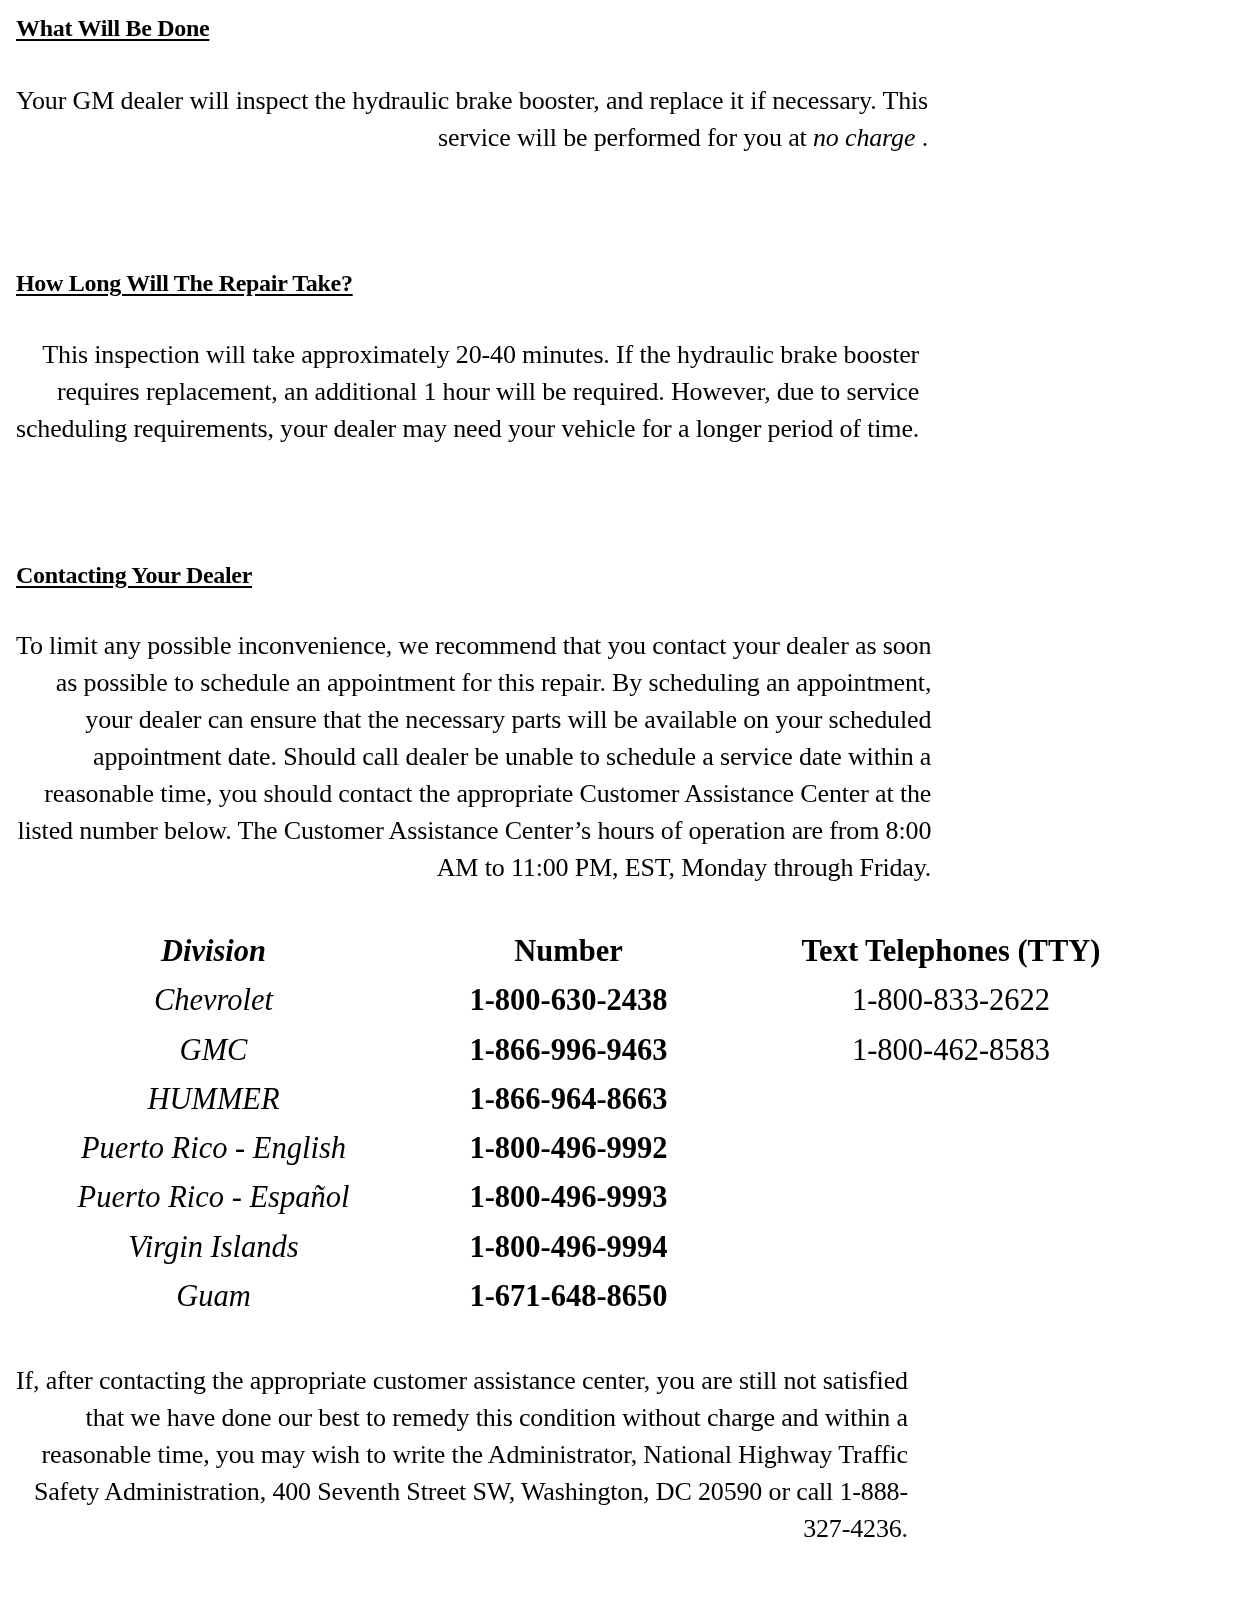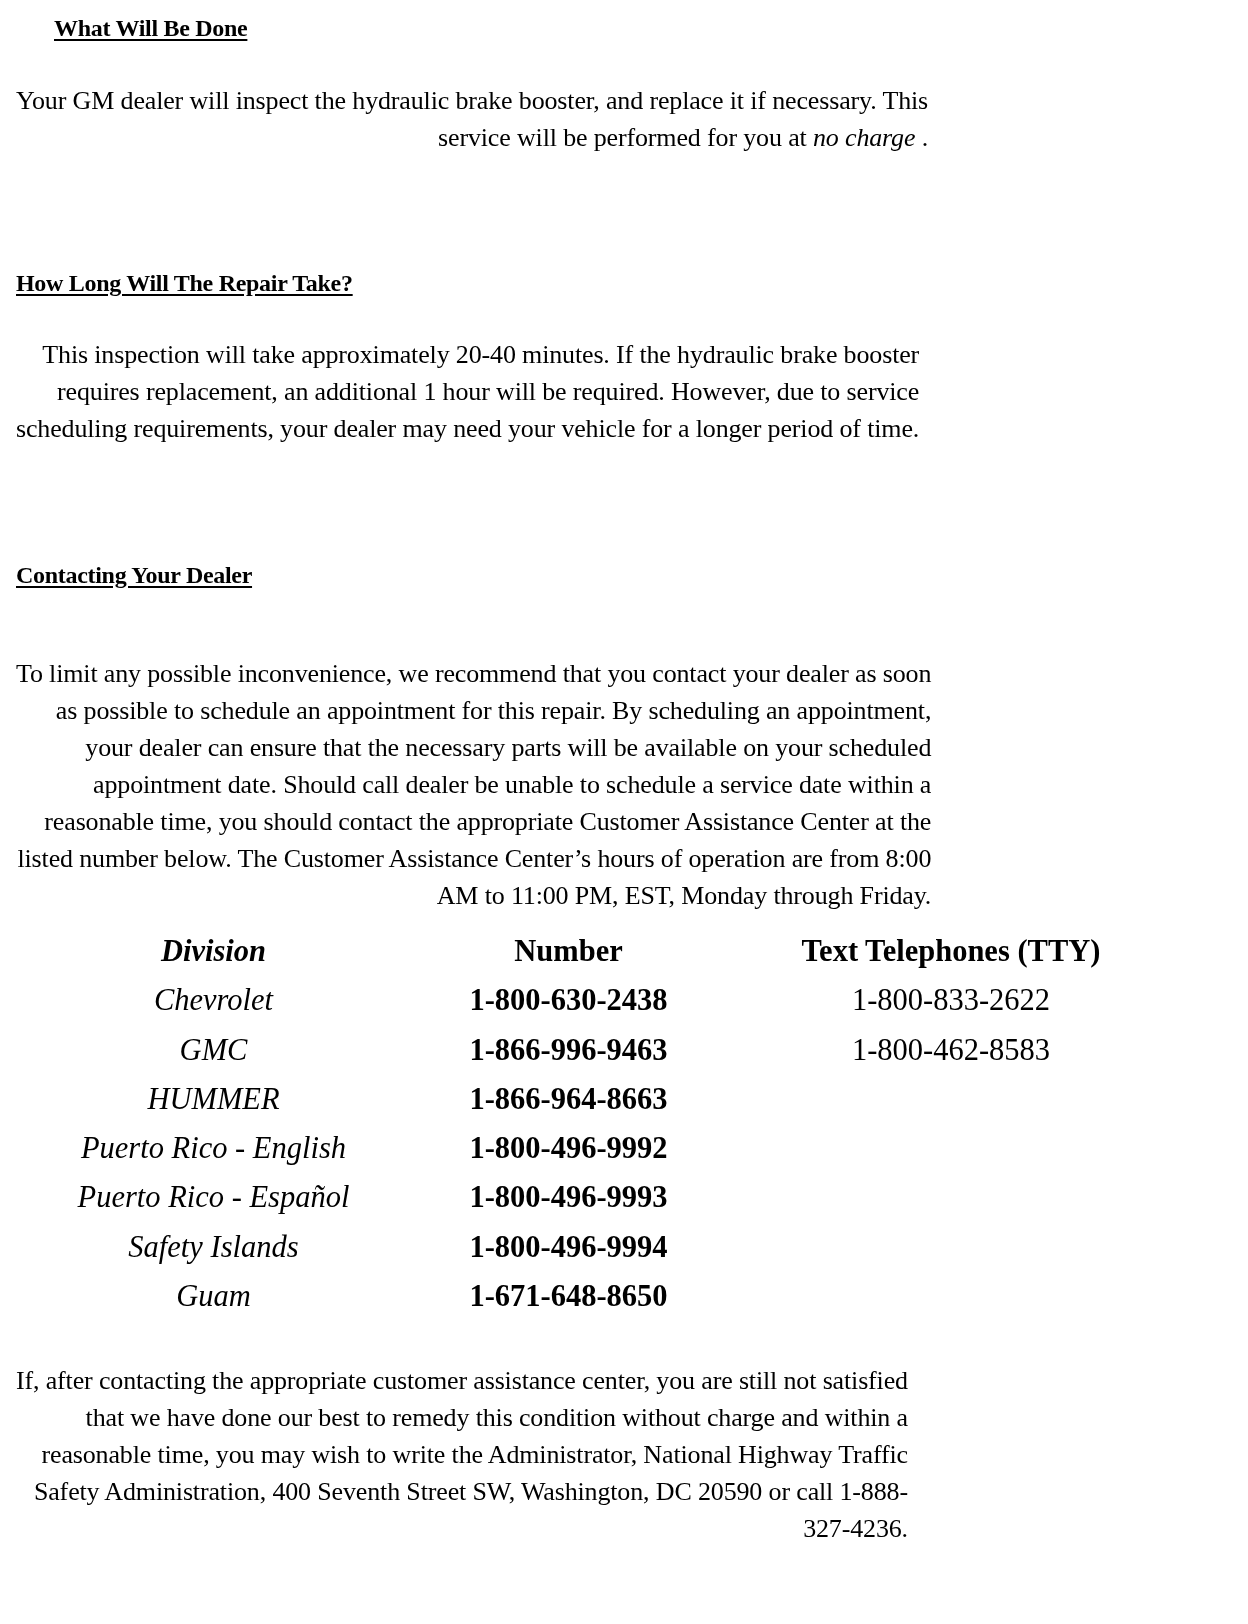--- a/index.html
+++ b/index.html
@@ -38,26 +38,26 @@
       left: 0;
       font-size: 26px;
       line-height: 37px;
       white-space: nowrap;
       letter-spacing: -0.15px;
       text-align: right;
     }
     .para .line { display: block; }
     .para em { font-style: italic; }
 
-    #h1 { top: 14px; margin-left: 38px; }
+    #h1 { top: 14px; }
     #p1 { top: 82px; }
     #h2 { top: 269px; }
     #p2 { top: 336px; }
     #h3 { top: 561px; }
-    #p3 { top: 627px; margin-top: 28px; }
+    #p3 { top: 627px; }
     #p4 { top: 1362px; }
 
     .table {
       position: absolute;
       left: 0;
       top: 933px;
       width: 1220px;
     }
     .trow {
       position: relative;
@@ -130,21 +130,21 @@
       <div class="cell c1">Puerto Rico - English</div>
       <div class="cell c2">1-800-496-9992</div>
       <div class="cell c3"></div>
     </div>
     <div class="trow">
       <div class="cell c1">Puerto Rico - Español</div>
       <div class="cell c2">1-800-496-9993</div>
       <div class="cell c3"></div>
     </div>
     <div class="trow">
-      <div class="cell c1">Safety Islands</div>
+      <div class="cell c1">Virgin Islands</div>
       <div class="cell c2">1-800-496-9994</div>
       <div class="cell c3"></div>
     </div>
     <div class="trow">
       <div class="cell c1">Guam</div>
       <div class="cell c2">1-671-648-8650</div>
       <div class="cell c3"></div>
     </div>
   </div>
 

